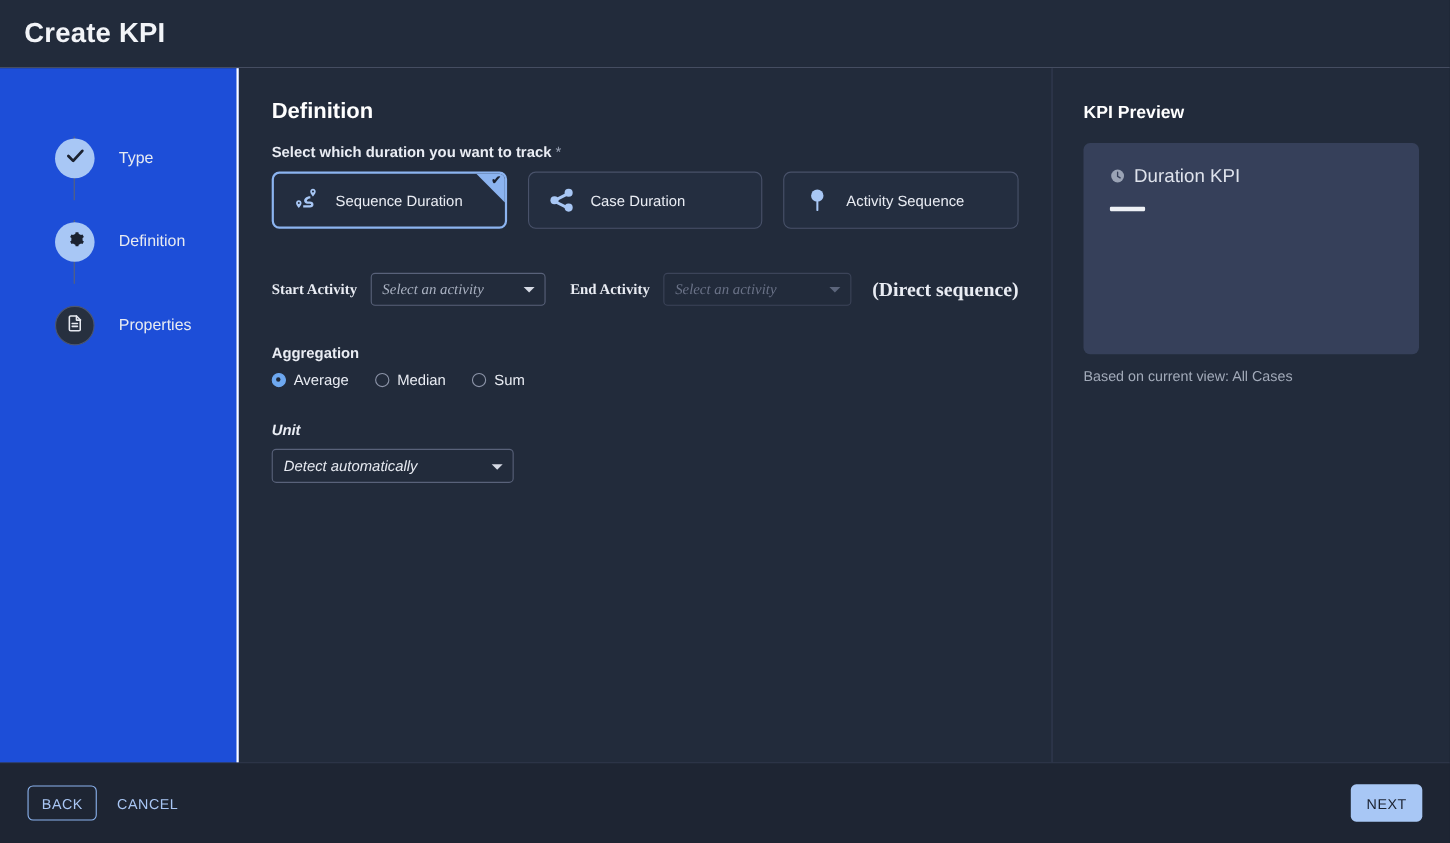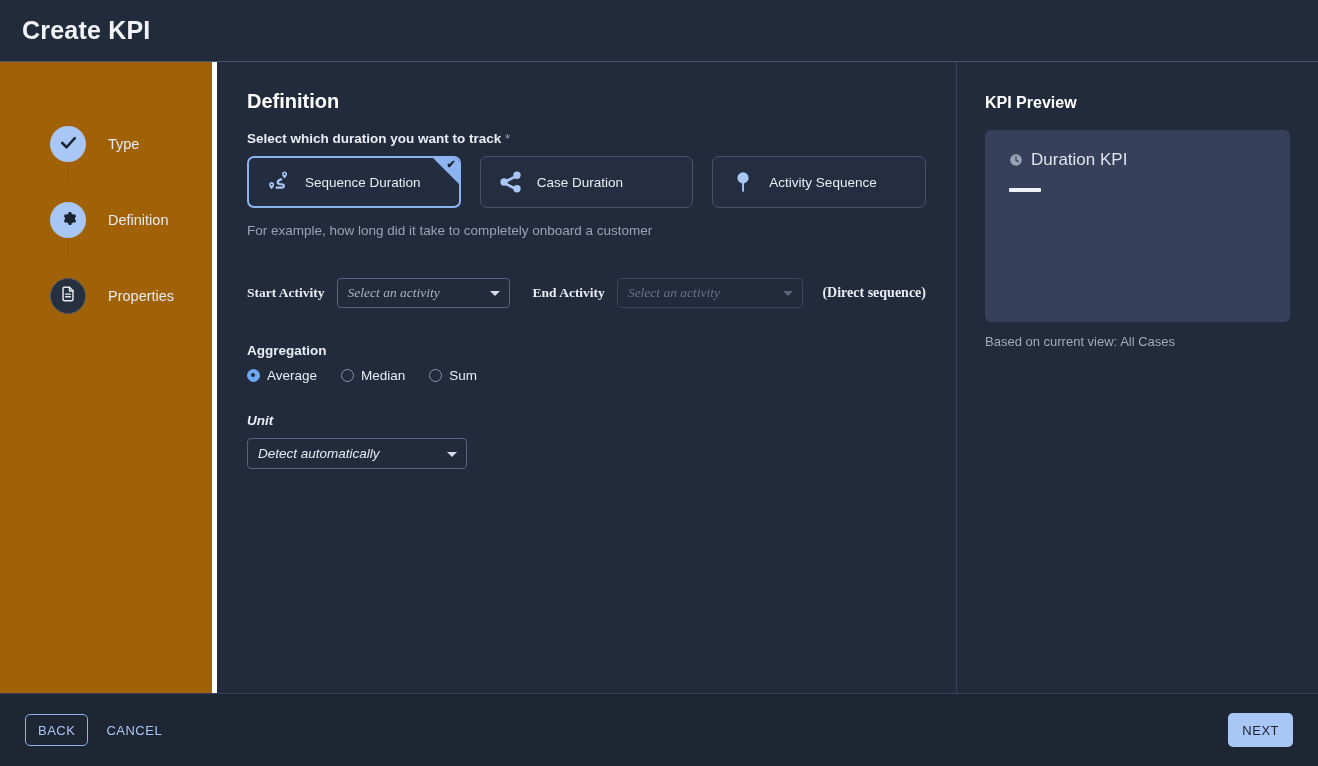--- a/index.html
+++ b/index.html
@@ -37,22 +37,22 @@
     flex: 1 1 auto;
     display: flex;
     min-height: 0;
     border-bottom: 1px solid #39415a;
   }
 
   
   .stepper {
     flex: 0 0 217px;
     width: 217px;
-    background: #a16207;
-    border-right: 5px solid #ffffff;
+    background: #1d4ed8;
+    border-right: 2px solid #ffffff;
     padding-top: 44px;
     position: relative;
   }
   .step {
     position: relative;
     display: flex;
     align-items: center;
     height: 76px;
     padding-left: 50px;
   }
@@ -200,21 +200,21 @@
     border-left: 5px solid transparent;
     border-right: 5px solid transparent;
     border-top: 5px solid #d6dae4;
   }
   .select.disabled .select-arrow { border-top-color: #5c657b; }
   .sel-start { width: 177px; }
   .sel-end   { width: 190px; }
   .direct-note {
     margin-left: 19px;
     color: #e9ecf3;
-    font-size: 14px;
+    font-size: 18px;
     font-weight: bold;
     white-space: nowrap;
   }
 
   
   .agg-block { margin-top: 35px; }
   .radios { display: flex; align-items: center; margin-top: 9px; }
   .radio-item {
     display: flex; align-items: center;
     margin-right: 24px;
@@ -426,21 +426,20 @@
           <div class="card-icon">
             <svg width="26" height="26" viewBox="0 0 24 24" fill="#a8c7f5">
               <circle cx="12" cy="8.2" r="5.2"></circle>
               <rect x="11.2" y="12.6" width="1.7" height="8.4" rx="0.6"></rect>
             </svg>
           </div>
           <div class="card-label">Activity Sequence</div>
         </div>
       </div>
 
-      <div class="helper-text">For example, how long did it take to completely onboard a customer</div>
 
       <div class="activity-row">
         <div class="inline-label">Start Activity</div>
         <div class="select placeholder-sel sel-start">
           <span>Select an activity</span>
           <span class="select-arrow"></span>
         </div>
 
         <div class="inline-label" style="margin-left:22px">End Activity</div>
         <div class="select placeholder-sel disabled sel-end">

